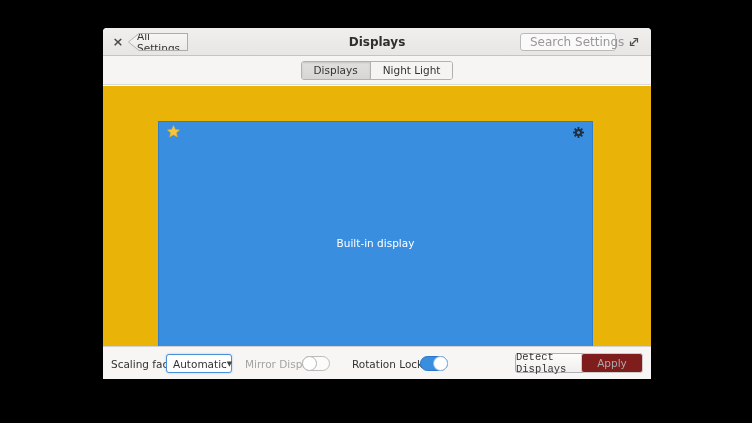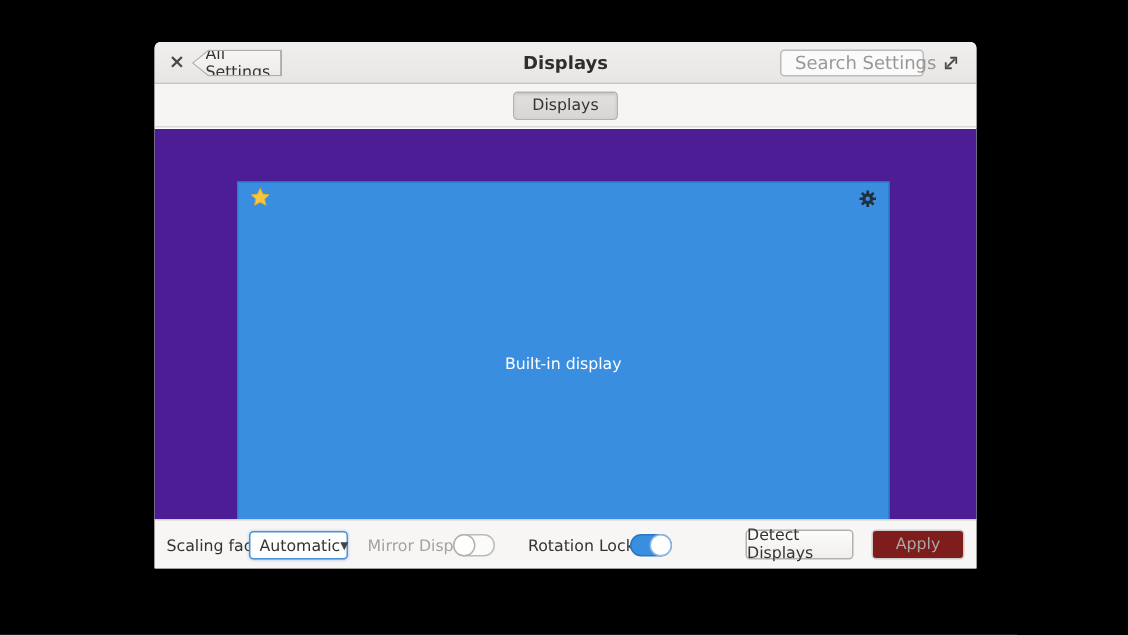--- a/index.html
+++ b/index.html
@@ -39,21 +39,21 @@
   .tabrow { position:absolute; left:0; top:28px; width:100%; height:29px;
             background:#f6f5f4; border-bottom:1px solid #dbd9d7;
             display:flex; align-items:center; justify-content:center; }
   .tabs { display:flex; height:19px; border:1px solid #b3b1af; border-radius:3px; overflow:hidden; }
   .tab { display:flex; align-items:center; justify-content:center;
          font-size:10.5px; color:#333; padding:0 12px; background:#f5f4f3; }
   .tab.active { background:linear-gradient(#e2e0de,#d8d6d4); box-shadow:inset 0 1px 2px rgba(0,0,0,0.12); }
   .tab + .tab { border-left:1px solid #b3b1af; }
 
   
-  .content { position:absolute; left:0; top:58px; width:100%; height:260px; background:#4c1d95; }
+  .content { position:absolute; left:0; top:58px; width:100%; height:260px; background:#eab308; }
   .display-rect { position:absolute; left:55px; top:35px; width:435px; height:244px;
                   background:#3a8ee0; border:1px solid #2f7ecd; }
   .display-label { position:absolute; left:0; top:0; width:100%; height:100%;
                    display:flex; align-items:center; justify-content:center;
                    color:#ffffff; font-size:10.5px; pointer-events:none; }
   .star { position:absolute; left:8px; top:3px; }
   .gear { position:absolute; right:7px; top:4px; }
 
   
   .toolbar { position:absolute; left:0; top:318px; width:100%; height:33px;
@@ -74,22 +74,22 @@
   .toggle { position:absolute; top:9px; width:28px; height:15px; border-radius:8px; }
   .toggle .knob { position:absolute; top:0; width:15px; height:15px; border-radius:50%;
                   background:#ffffff; border:1px solid #b5b3b1; }
   .toggle.off { left:199px; background:#fbfbfa; border:1px solid #bdbbb9; }
   .toggle.off .knob { left:-1px; top:-1px; }
   .toggle.on  { left:317px; background:#3a8ee0; border:1px solid #2b76c4; }
   .toggle.on .knob { right:-1px; top:-1px; border-color:#8fb8e4; }
 
   .btn { position:absolute; top:6px; height:20px; border-radius:3px;
          display:flex; align-items:center; justify-content:center; font-size:10.5px; }
-  .btn.detect { left:394px; width:72px; background:linear-gradient(#fcfcfb,#f0efee);
-                border:1px solid #b3b1af; color:#333; }
+  .btn.detect { left:412px; width:72px; background:linear-gradient(#fcfcfb,#f0efee);
+                border:1px solid #b3b1af; color:#333;font-family:Liberation Mono, monospace; }
   .btn.apply  { left:478px; width:62px; background:#7f1d1d;
                 border:1px solid #cfcdcb; color:#aba9a7; }
 </style>
 </head>
 <body>
 
 <div class="stage">
   <div class="window">
 
     <div class="headerbar">
@@ -115,20 +115,23 @@
           <path d="M5.5 2.5 H 9.5 V 6.5" fill="none" stroke="#4a4a4a" stroke-width="1.2"></path>
           <path d="M2.5 5.5 V 9.5 H 6.5" fill="none" stroke="#4a4a4a" stroke-width="1.2"></path>
         </svg>
       </div>
     </div>
 
     <div class="tabrow">
       <div class="tabs">
         <div class="tab active">
           <span>Displays</span>
+        </div>
+        <div class="tab">
+          <span>Night Light</span>
         </div>
       </div>
     </div>
 
     <div class="content">
       <div class="display-rect">
         <svg class="star" width="13" height="13" viewBox="0 0 13 13">
           <polygon points="6.5,0.5 8.3,4.4 12.5,4.9 9.4,7.7 10.3,11.9 6.5,9.8 2.7,11.9 3.6,7.7 0.5,4.9 4.7,4.4" fill="#f7c640" stroke="#e0ad26" stroke-width="0.6"></polygon>
         </svg>
         <svg class="gear" width="13" height="13" viewBox="0 0 13 13">

